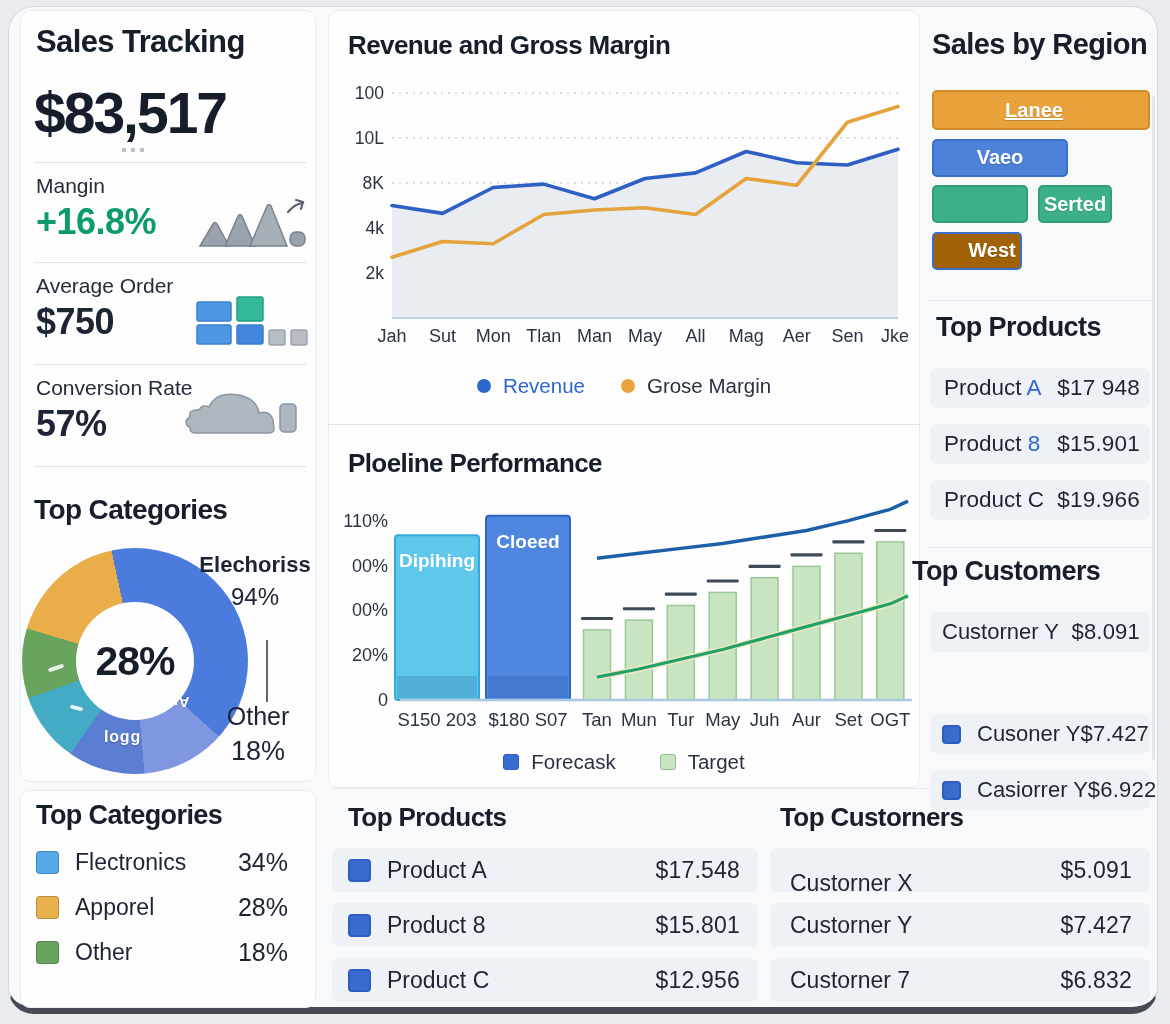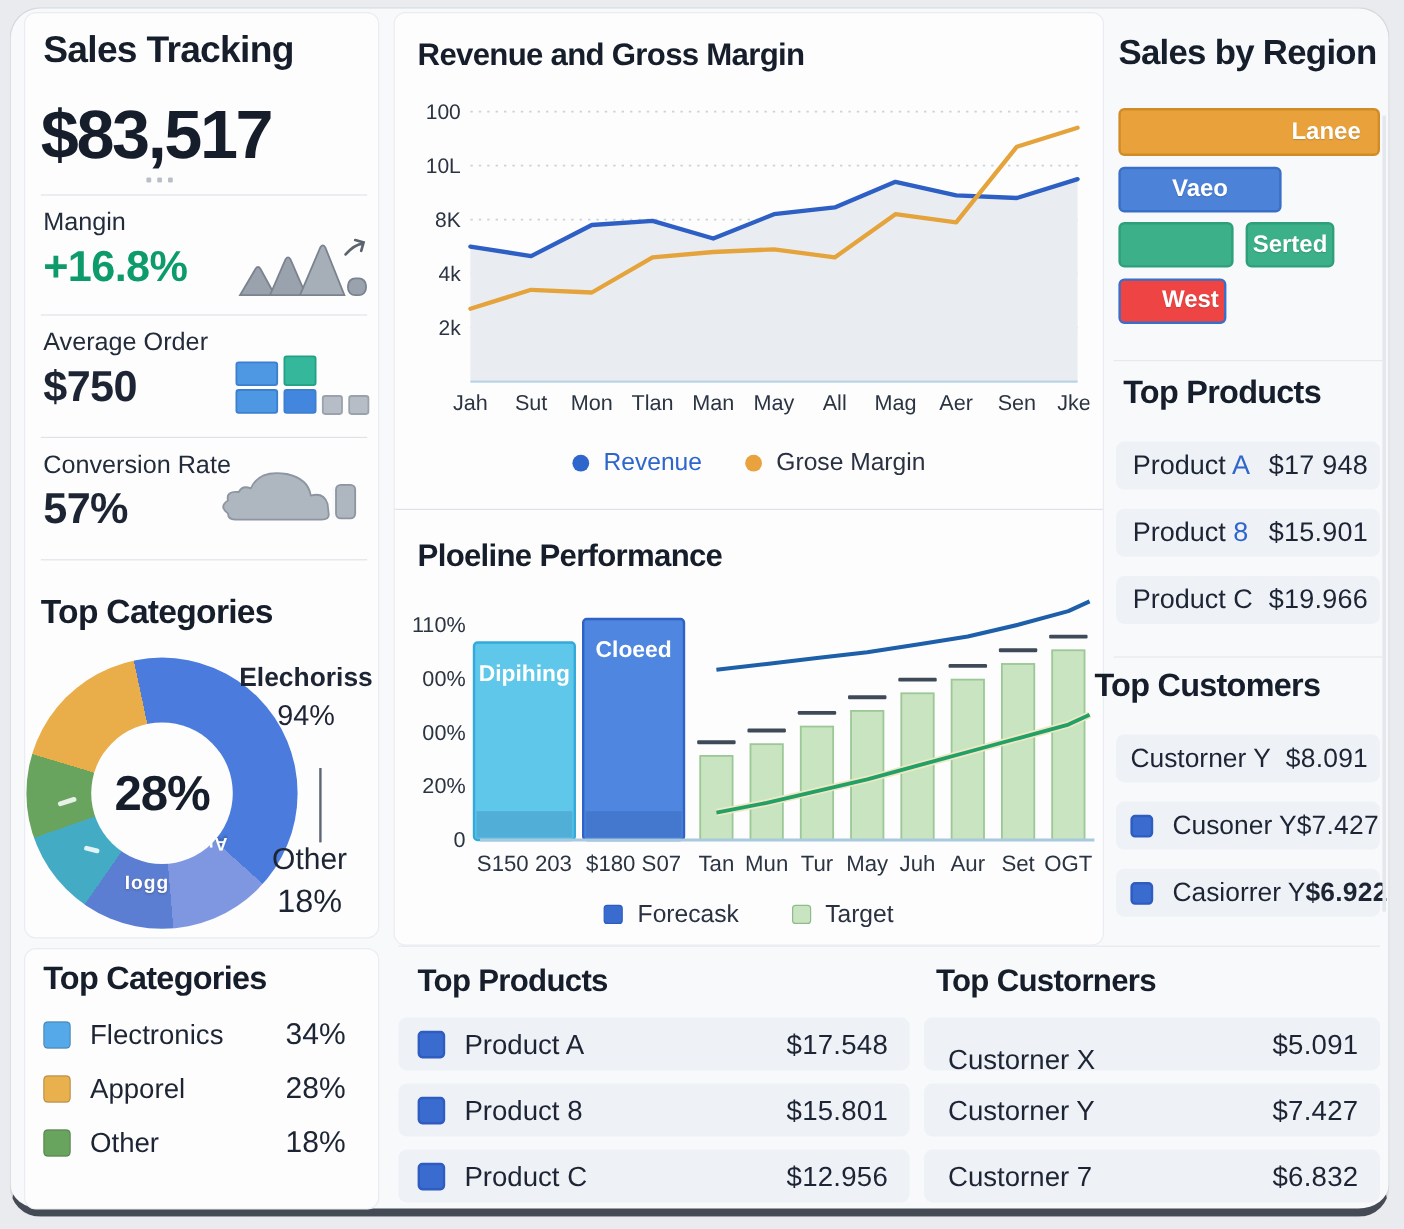--- a/index.html
+++ b/index.html
@@ -285,37 +285,37 @@
       </div>
       <div class="pill-row" style="height: 44px; font-size: 23px;">
         <span class="name" style="margin-left: 20px;">Custorner 7</span>
         <span class="val" style="padding-right: 18px;">$6.832</span>
       </div>
     </div>
 
   <div class="abs h1" style="left:932px; top:28px; font-size:29px;">Sales by Region</div>
   <div class="region-col" id="region-bars" style="left:932px; top:90px; width:218px;">
       <div class="region-bar" style="height: 40px;">
-        <div class="region-seg" style="width: 220px; background: rgb(233, 162, 59); border: 2px solid rgb(209, 139, 39); justify-content: flex-end;">
+        <div class="region-seg" style="width: 220px; background: rgb(233, 162, 59); border: 2px solid rgb(209, 139, 39);  text-decoration: underline;">
           <span style="padding-right: 14px;">Lanee</span>
         </div>
       </div>
       <div class="region-bar" style="height: 38px;">
         <div class="region-seg" style="width: 136px; background: rgb(76, 130, 216); border: 2px solid rgb(58, 111, 200);">
           <span>Vaeo</span>
         </div>
       </div>
       <div class="region-bar" style="height: 38px;">
         <div class="region-seg" style="width: 96px; background: rgb(60, 177, 137); border: 2px solid rgb(47, 159, 122);"></div>
         <div class="region-seg" style="width: 74px; background: rgb(60, 177, 137); border: 2px solid rgb(47, 159, 122);">
           <span>Serted</span>
         </div>
       </div>
       <div class="region-bar" style="height: 38px;">
-        <div class="region-seg" style="width: 90px; background: #ef4444; border: 2px solid rgb(58, 111, 200); padding-left: 30px;">
+        <div class="region-seg" style="width: 90px; background: #a16207; border: 2px solid rgb(58, 111, 200); padding-left: 30px;">
           <span>West</span>
         </div>
       </div>
     </div>
 
   <div class="hline-soft" style="left:928px; top:300px; width:224px;"></div>
   <div class="abs h1" style="left:936px; top:312px; font-size:27px;">Top Products</div>
   <div class="rows-col" id="rp-rows" style="left:930px; top:368px; width:220px; row-gap:16px;">
       <div class="pill-row" style="height: 40px; font-size: 22.5px;">
         <span class="name" style="margin-left: 14px;">Product <span style="color: rgb(46, 102, 204);">A</span></span>
@@ -331,26 +331,26 @@
       </div>
     </div>
 
   <div class="hline-soft" style="left:928px; top:547px; width:224px;"></div>
   <div class="abs h1" style="left:912px; top:556px; font-size:27px;">Top Customers</div>
   <div class="rows-col" id="rc-rows" style="left:930px; top:612px; width:220px; row-gap:16px;">
       <div class="pill-row" style="height: 40px; font-size: 22px;">
         <span class="name" style="margin-left: 12px;">Custorner Y</span>
         <span class="val" style="padding-right: 10px;">$8.091</span>
       </div>
-      <div class="pill-row" style="height: 40px; font-size: 22px;">
+      <div class="pill-row" style="height: 40px; font-size: 22px; margin-top: 46px;">
         <span class="sq-chip" style="width: 19px; height: 19px; margin-left: 12px;"></span>
         <span class="name" style="margin-left: 16px;">Cusoner Y</span>
         <span class="val" style="padding-right: 10px;">$7.427</span>
       </div>
       <div class="pill-row" style="height: 40px; font-size: 22px;">
         <span class="sq-chip" style="width: 19px; height: 19px; margin-left: 12px;"></span>
         <span class="name" style="margin-left: 16px;">Casiorrer Y</span>
-        <span class="val" style="padding-right: 10px; font-weight: bold;">$6.922</span>
+        <span class="val" style="padding-right: 10px;">$6.922</span>
       </div>
     </div>
 
   <div class="vline-soft" style="left:1152px; top:96px; width:3px; height:664px;"></div>
 </div>
 
 </body></html>

